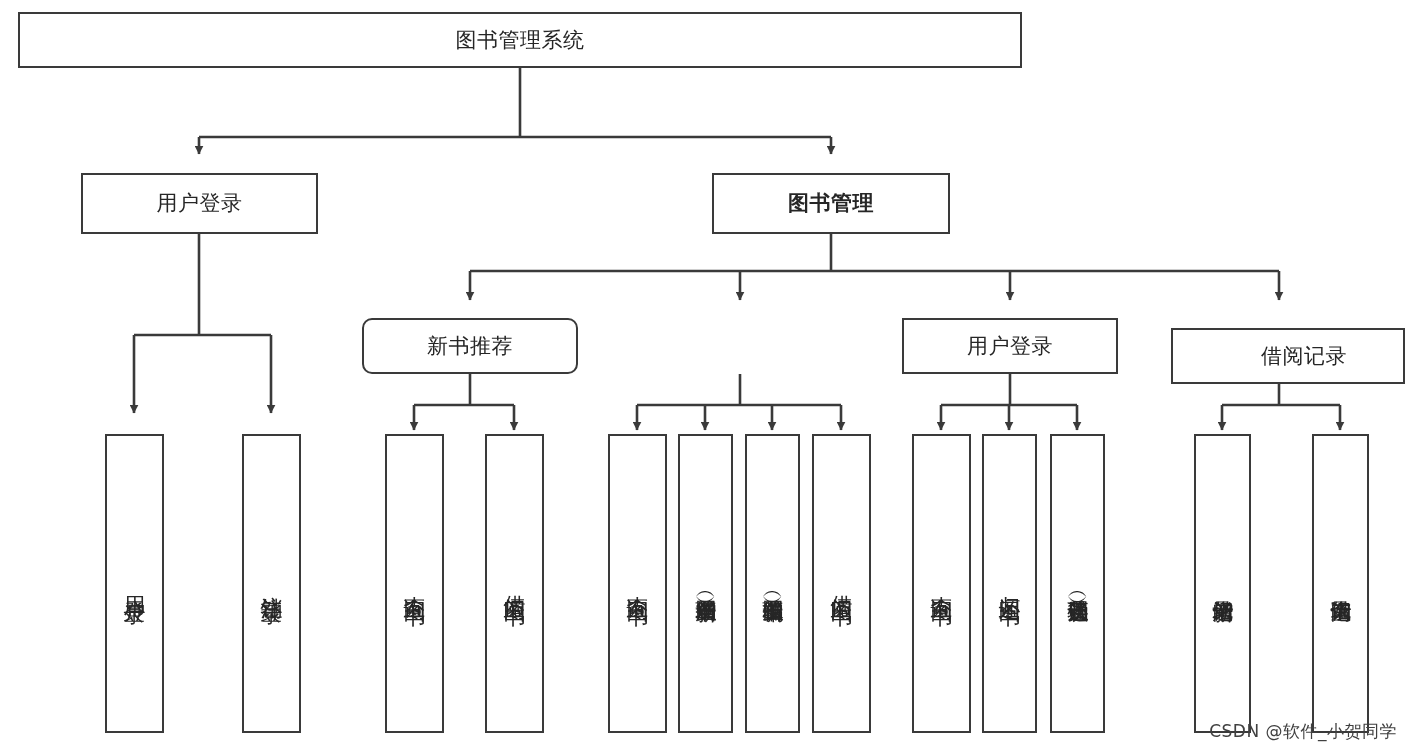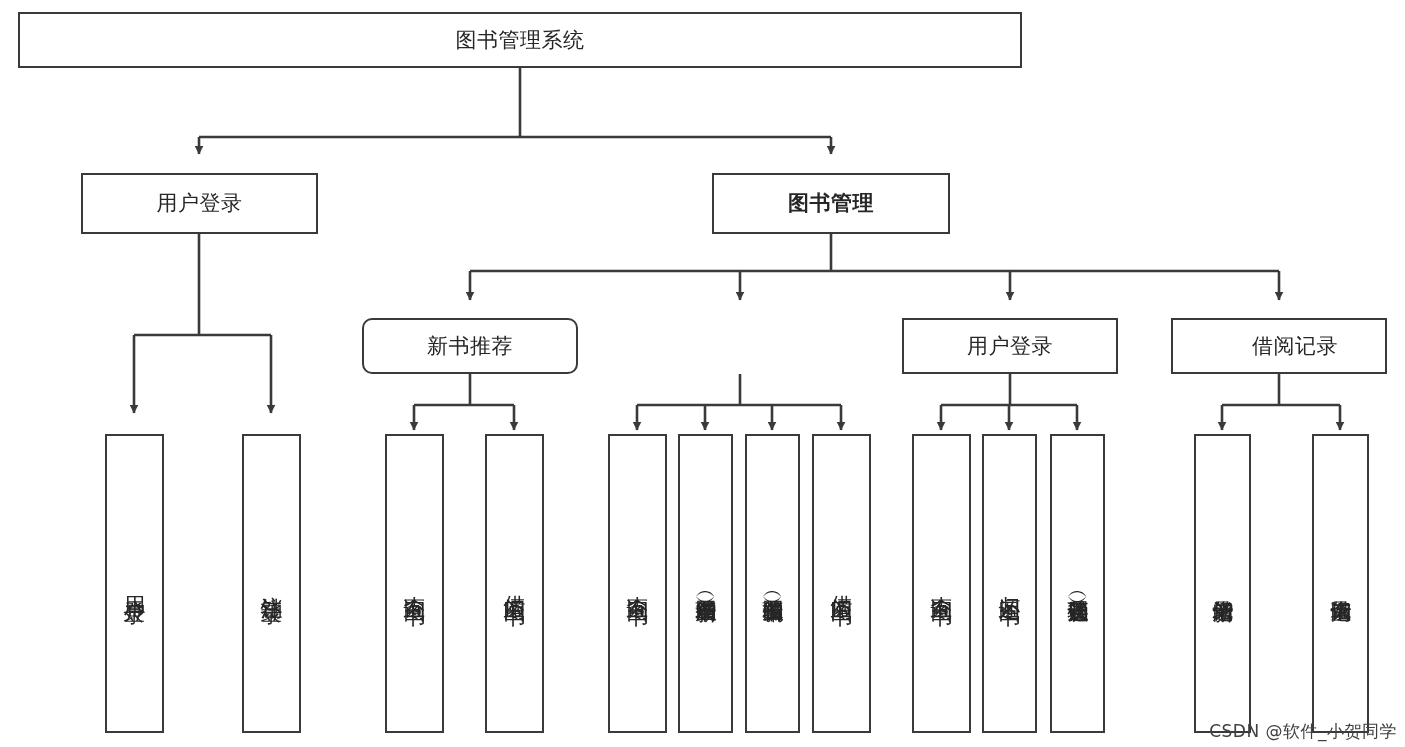--- a/index.html
+++ b/index.html
@@ -145,21 +145,21 @@
 
   <div class="node" style="left:362px; top:318px; width:216px; height:56px;border-radius:10px;">
     <span class="node-label">新书推荐</span>
   </div>
 
 
   <div class="node" style="left:902px; top:318px; width:216px; height:56px;">
     <span class="node-label">用户登录</span>
   </div>
 
-  <div class="node" style="left:1171px; top:318px; width:216px; height:56px;padding-left:32px;">
+  <div class="node" style="left:1171px; top:328px; width:234px; height:56px;padding-left:32px;">
     <span class="node-label">借阅记录</span>
   </div>
 
   <div class="node vertical" style="left:105px; top:434px; width:59px; height:299px;">
     <span class="node-label">用户登录</span>
   </div>
 
   <div class="node vertical" style="left:242px; top:434px; width:59px; height:299px;">
     <span class="node-label">注销登录</span>
   </div>

